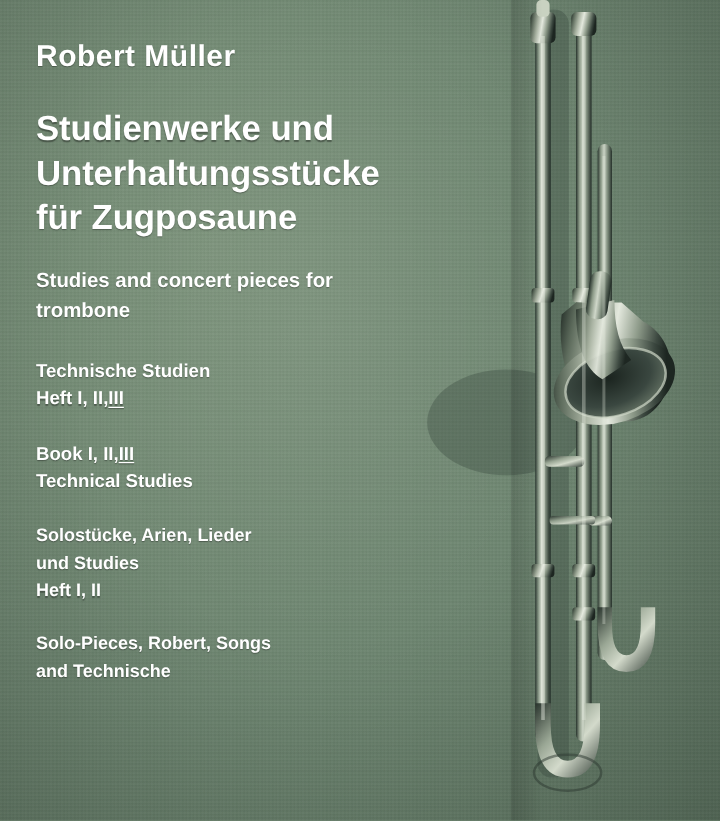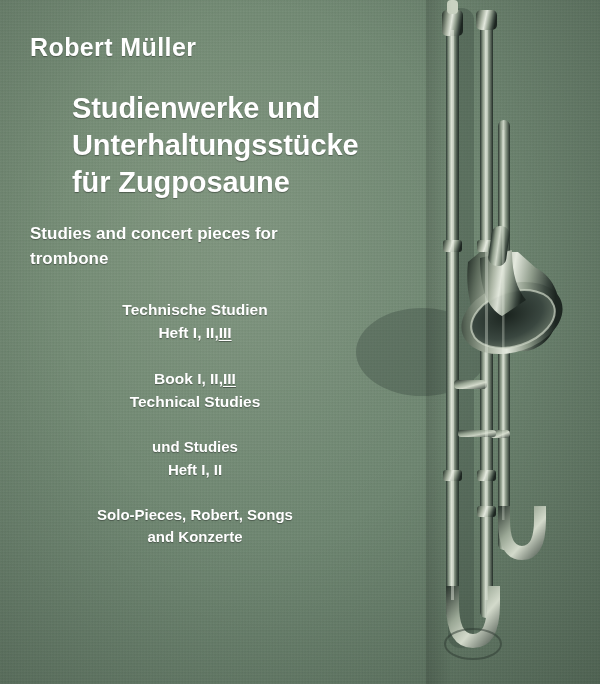--- a/index.html
+++ b/index.html
@@ -53,34 +53,32 @@
     letter-spacing: 0.4px;
     line-height: 1.1;
     margin-bottom: 28px;
   }
   .title-de {
     font-size: 29px;
     font-weight: bold;
     line-height: 1.28;
     letter-spacing: -0.1px;
     margin-bottom: 20px;
-    margin-left: 42px;
   }
   .title-en {
     font-size: 17px;
     font-weight: bold;
     line-height: 1.5;
     margin-bottom: 26px;
   }
   .section {
     font-size: 15.5px;
     font-weight: bold;
     line-height: 1.52;
     margin-bottom: 22px;
-    text-align: center;
   }
   .section .line {
     display: block;
     white-space: nowrap;
   }
   .section.small {
     font-size: 15px;
   }
   u.underl {
     text-decoration: underline;
@@ -228,28 +226,29 @@
 
     <div class="section">
       <span class="line">
         <span>Book</span>
         <span>I, II,</span><u class="underl">III</u>
       </span>
       <span class="line">Technical Studies</span>
     </div>
 
     <div class="section small">
+      <span class="line">Solostücke, Arien, Lieder</span>
       <span class="line">und Studies</span>
       <span class="line">
         <span>Heft</span>
         <span>I, II</span>
       </span>
     </div>
 
     <div class="section small">
       <span class="line">Solo-Pieces, Robert, Songs</span>
-      <span class="line">and Konzerte</span>
+      <span class="line">and Technische</span>
     </div>
 
   </div>
 
   <div class="vignette"></div>
 </div>
 
 </body></html>

